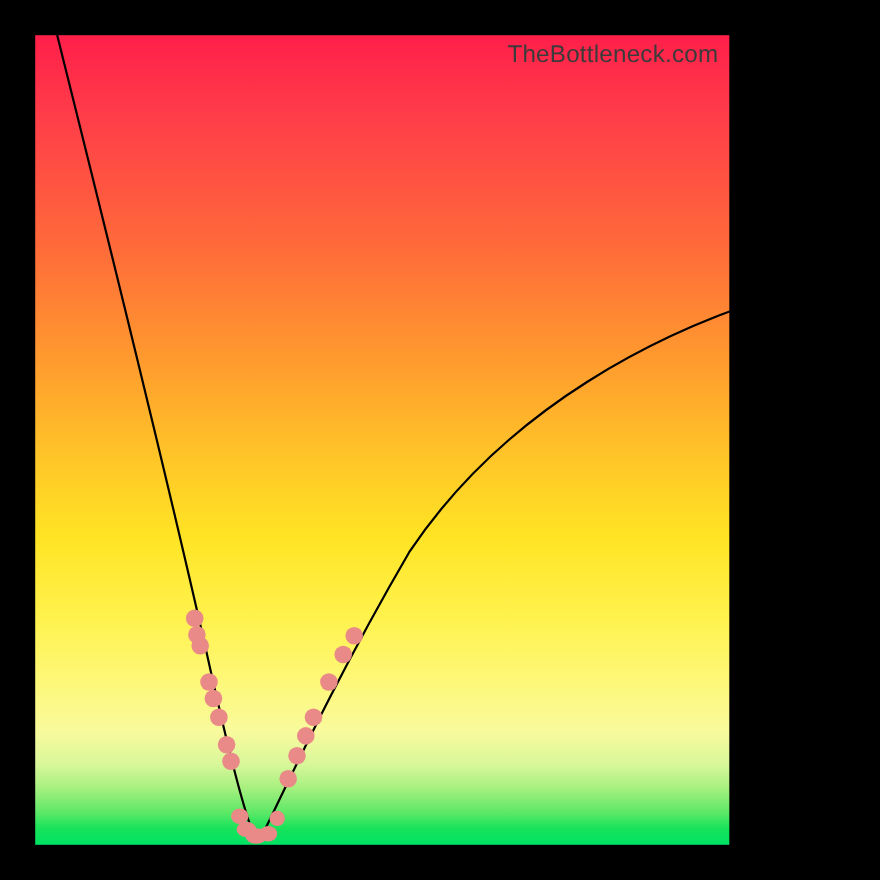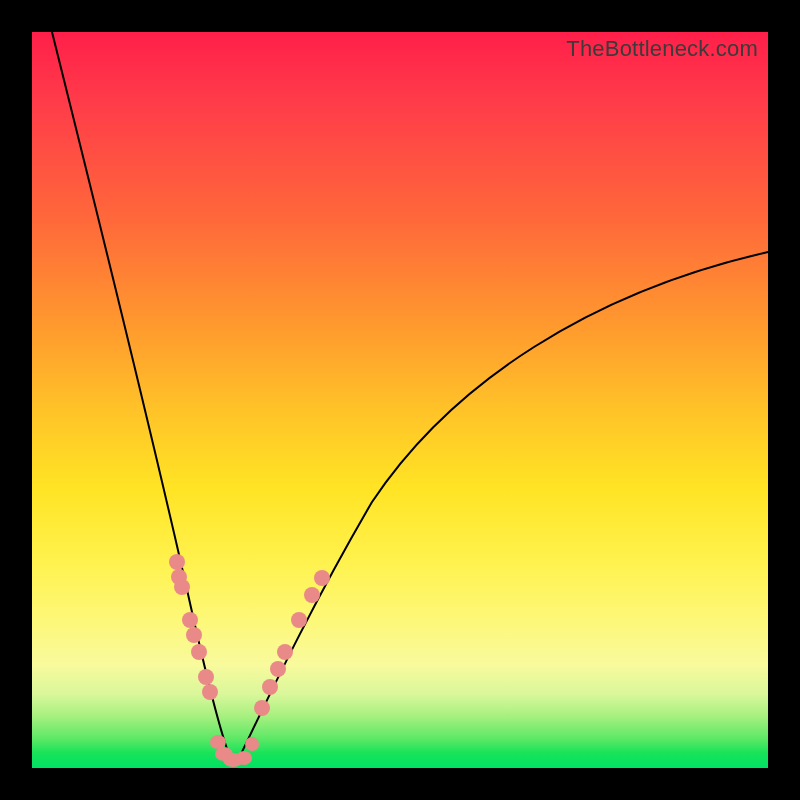--- a/index.html
+++ b/index.html
@@ -14,21 +14,21 @@
   .frame {
     width: 800px;
     height: 800px;
     background: #000;
     position: relative;
   }
   .plot {
     position: absolute;
     left: 32px;
     top: 32px;
-    width: 736px;
+    width: 631px;
     height: 736px;
     
     background: linear-gradient(to bottom,
       #ff1f4a 0%,
       #ff3d49 10%,
       #ff6a3a 26%,
       #ff9a2e 40%,
       #ffc528 52%,
       #ffe424 62%,
       #fff24e 72%,

